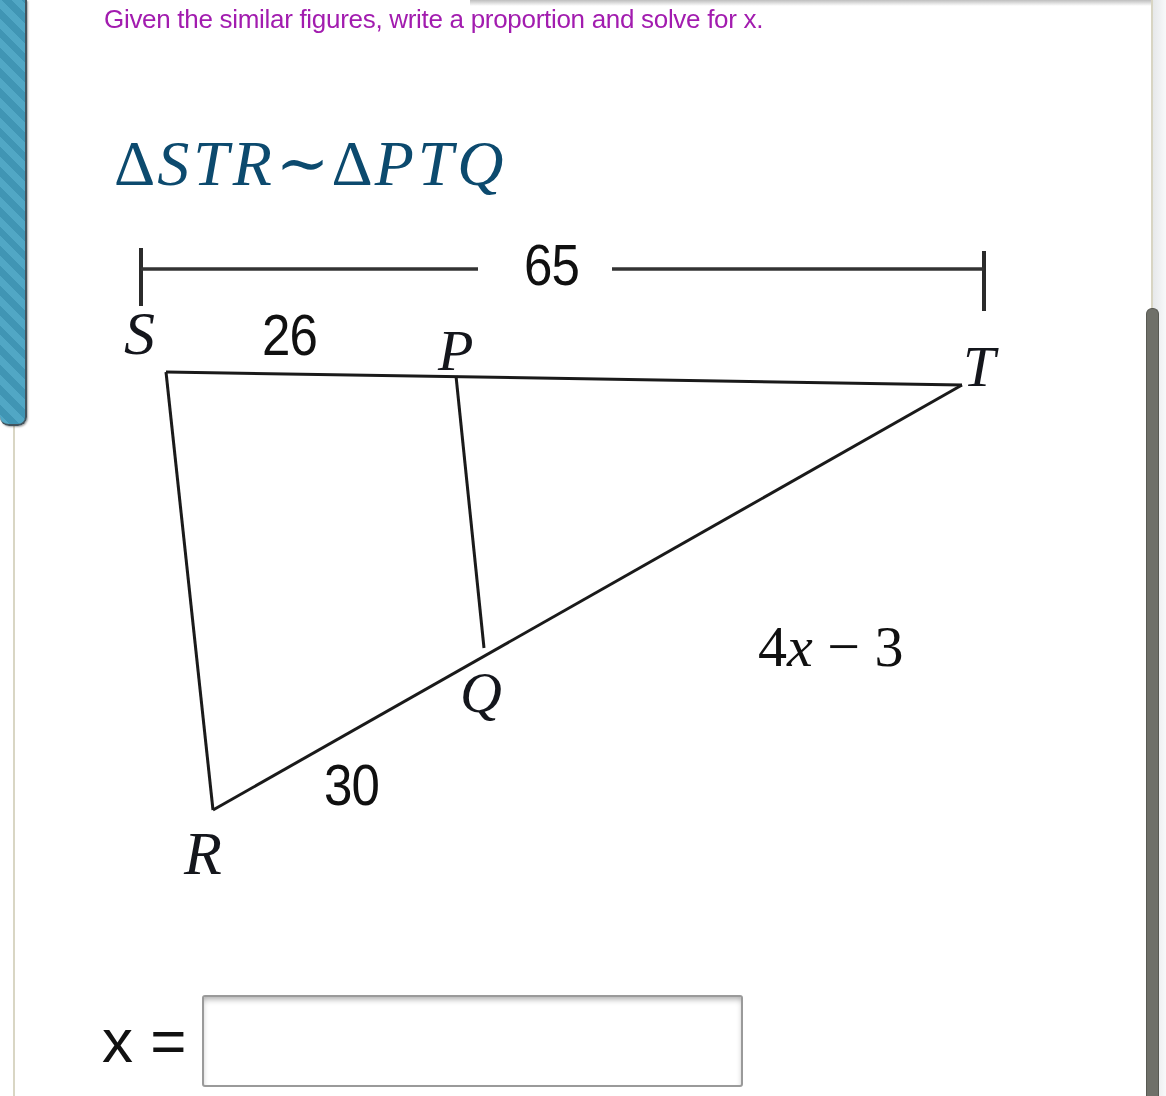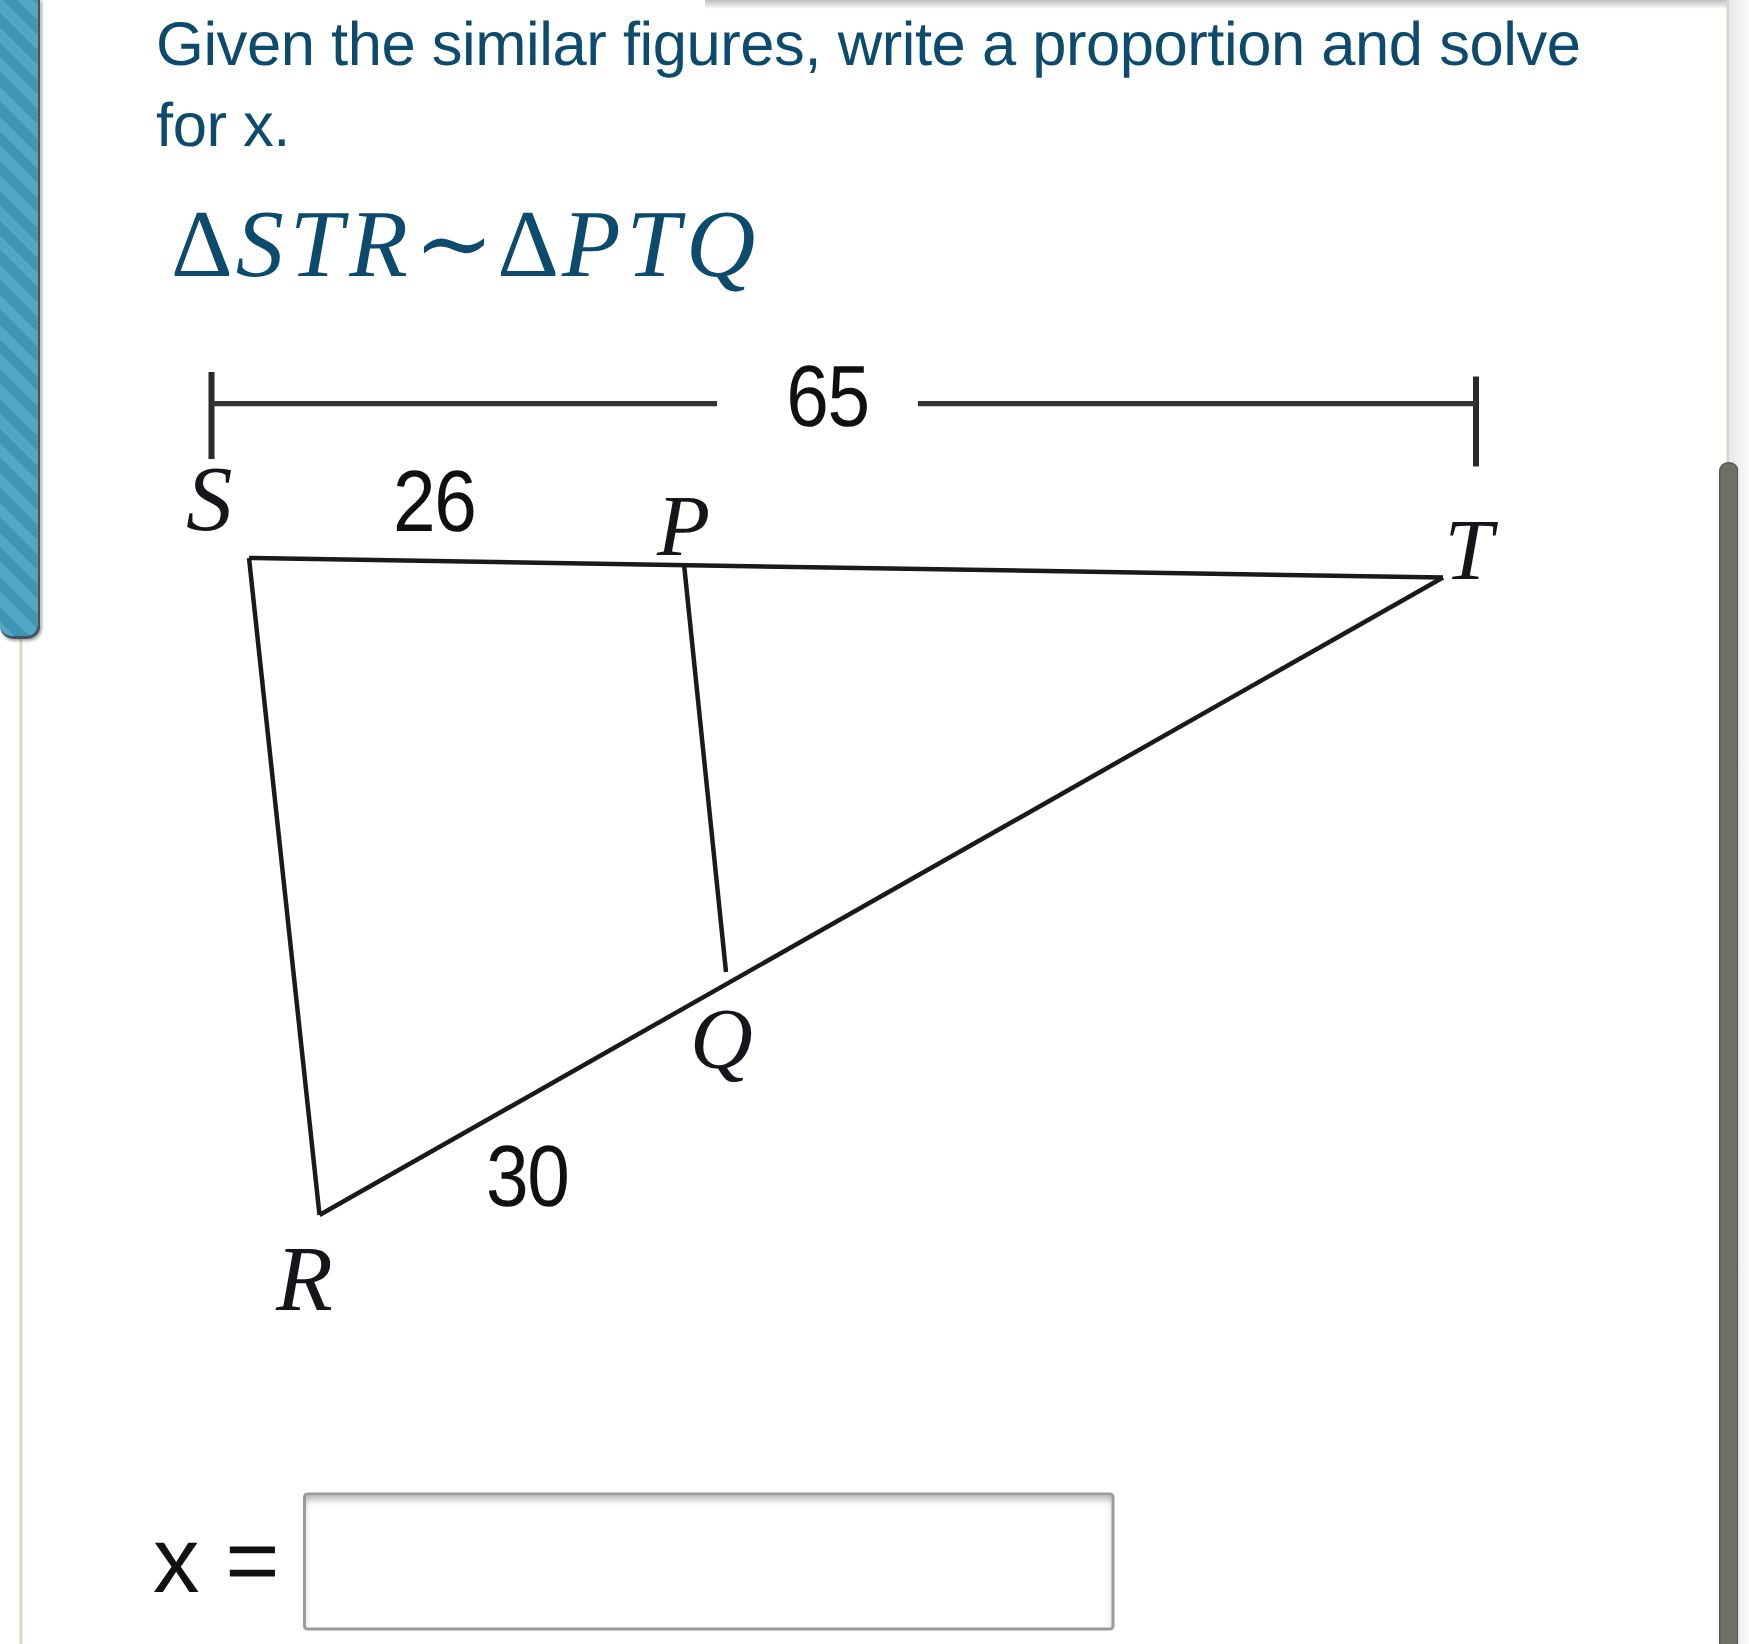--- a/index.html
+++ b/index.html
@@ -40,21 +40,21 @@
   }
   .scrollbar-thumb{
     position:absolute;left:1146px;top:308px;width:11px;height:788px;
     background:#6f7069;border:1px solid #585952;border-bottom:none;
     border-radius:6px 6px 0 0;
     z-index:7;
   }
   
   .question{
     position:absolute;left:104px;top:2px;width:960px;
-    font-size:41px;line-height:1.32;letter-spacing:-0.3px;color:#0c4a6e;
+    font-size:26px;line-height:1.32;letter-spacing:-0.3px;color:#a21caf;
     z-index:3;
   }
   .similarity{
     position:absolute;left:114px;top:126px;
     font-family:"Liberation Serif","DejaVu Serif",serif;
     font-size:64px;color:#0c4a6e;white-space:nowrap;z-index:3;
   }
   .similarity .delta{font-style:normal;letter-spacing:2px;}
   .similarity .tri{font-style:italic;letter-spacing:4px;}
   .similarity .tilde{font-style:normal;margin:0 2px 0 0;}
@@ -134,20 +134,23 @@
     <line x1="166" y1="372" x2="213" y2="810" stroke="#1a1a1a" stroke-width="3"></line>
     <line x1="213" y1="810" x2="962" y2="385" stroke="#1a1a1a" stroke-width="3"></line>
     <line x1="456" y1="376" x2="484" y2="648" stroke="#1a1a1a" stroke-width="3"></line>
   </svg>
 
   <div class="num" id="label-65">65</div>
   <div class="vx" id="label-s">S</div>
   <div class="num" id="label-26">26</div>
   <div class="vx" id="label-p">P</div>
   <div class="vx" id="label-t">T</div>
+  <div class="expr">
+    <span>4</span><span class="var">x</span><span> − 3</span>
+  </div>
   <div class="vx" id="label-q">Q</div>
   <div class="num" id="label-30">30</div>
   <div class="vx" id="label-r">R</div>
 
   <div class="answer-label">x =</div>
   <input class="answer-input" type="text" placeholder="" style="">
 
 </div>
 
 </body></html>

